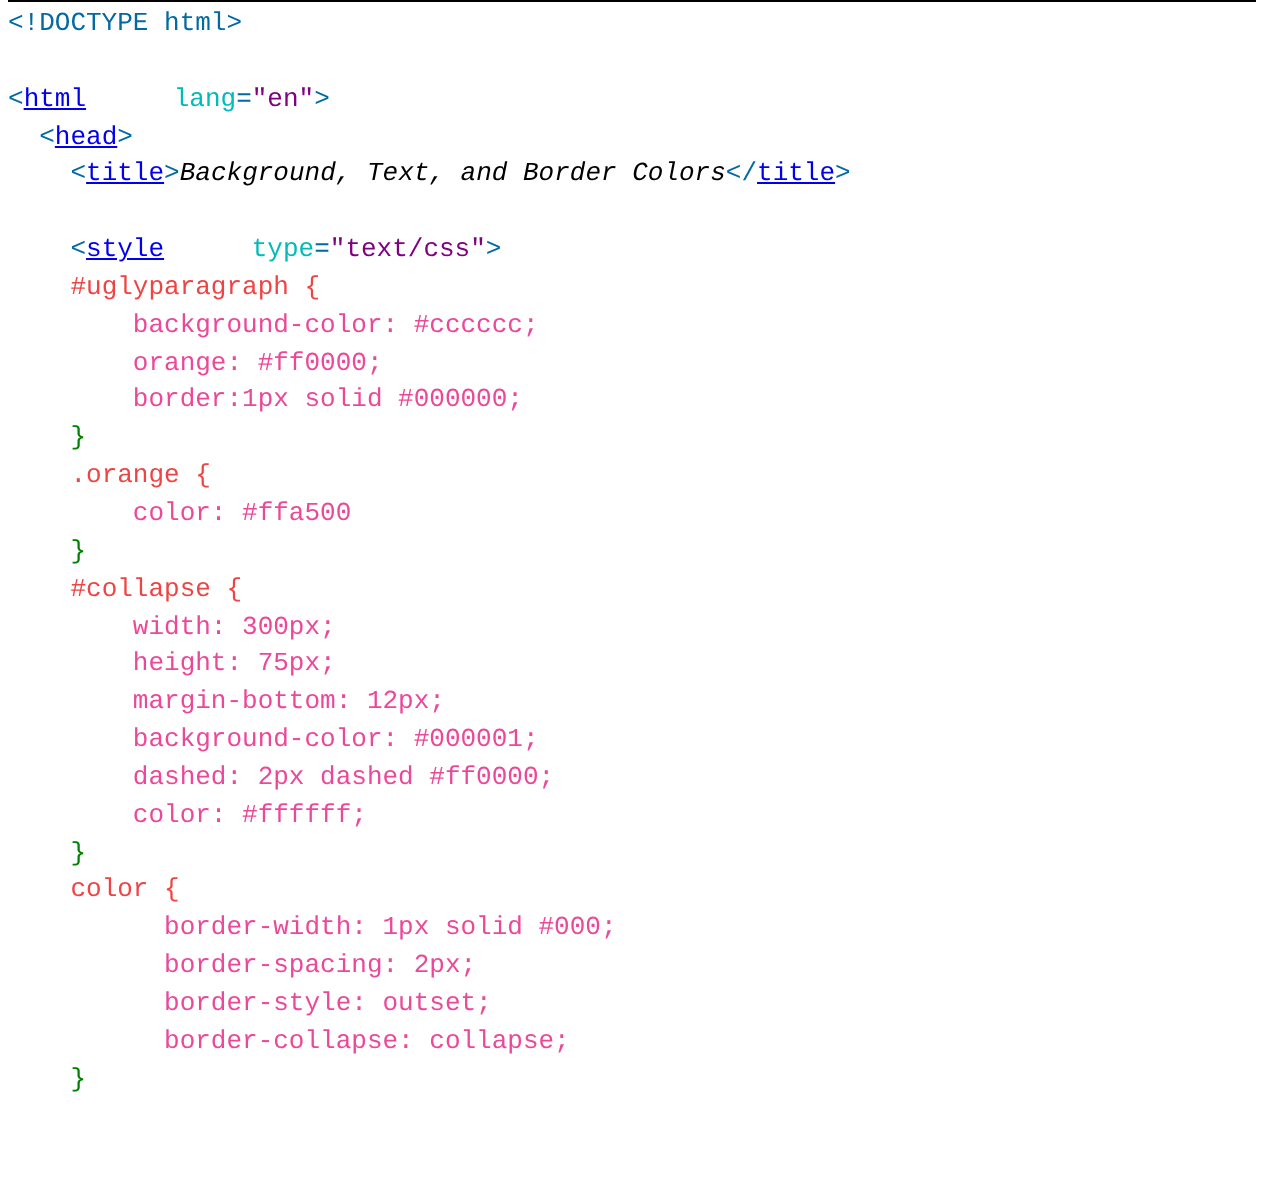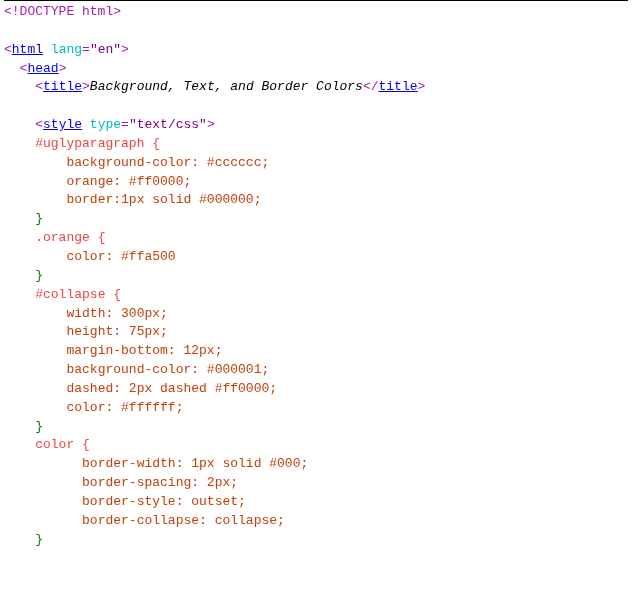--- a/index.html
+++ b/index.html
@@ -23,27 +23,27 @@
     border-top: 1px solid #000;
     margin-bottom: 2px;
   }
   pre.code {
     margin: 0;
     white-space: pre;
     font-family: "Courier New", Courier, monospace;
     font-size: 13px;
   }
   .k  { color: #0000ee; text-decoration: underline; }   
-  .a  { color: #00bbbb; }   
+  .a  { color: #00bbbb; margin-left: 36px; }   
   .s  { color: #800080; }   
   .t  { color: #000000; font-style: italic; }   
   .sel{ color: #ef4444; }   
-  .css-body { color: #c2410c; } 
+  .css-body { color: #ec4899; } 
   .br { color: #008000; }   
-  .pun{ color: #a21caf; margin-top: 16px; }   
+  .pun{ color: #0369a1; margin-top: 16px; }   
 </style>
 </head>
 <body>
 
 <div class="page">
   <div class="topline"></div>
 
   <pre class="code"><span class="pun">&lt;!DOCTYPE html&gt;</span>
 
 <span class="pun">&lt;</span><span class="k">html</span> <span class="a">lang</span><span class="pun">=</span><span class="s">"en"</span><span class="pun">&gt;</span>

